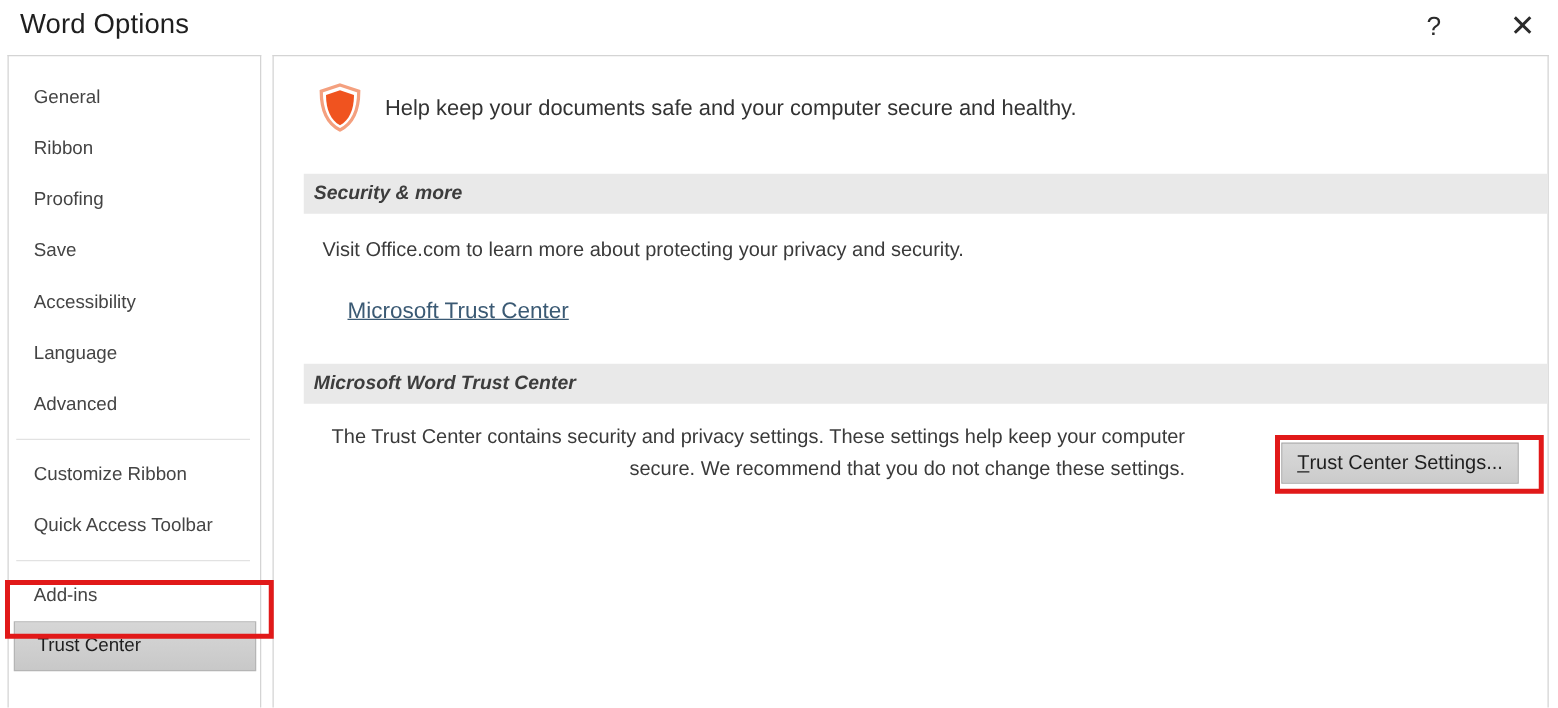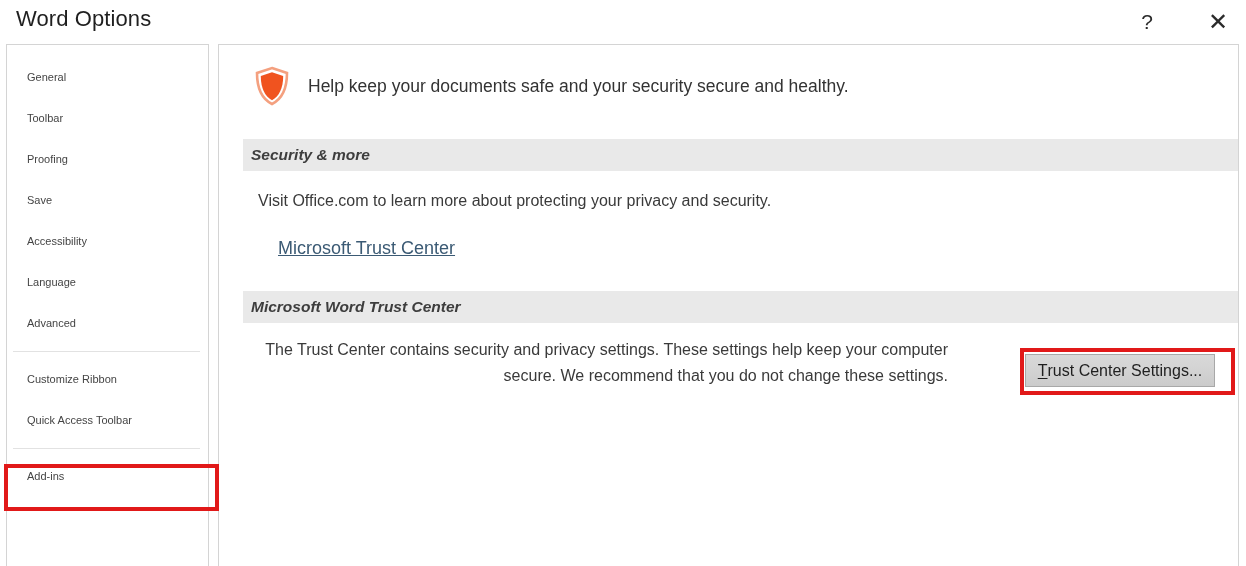--- a/index.html
+++ b/index.html
@@ -82,21 +82,21 @@
 
   
   .nav-list {
     position: relative;
     padding-top: 12px;
   }
   .nav-item {
     height: 41px;
     line-height: 41px;
     padding-left: 18px;
-    font-size: 11px;
+    font-size: 15px;
     color: #444444;
     white-space: nowrap;
     box-sizing: border-box;
     margin: 0 2px;
   }
   .nav-item.selected {
     background: linear-gradient(to bottom, #d6d6d6 0%, #cfcfcf 55%, #c8c8c8 100%);
     border: 1px solid #b5b5b5;
     color: #1f1f1f;
     margin: 0 3px 0 4px;
@@ -233,48 +233,49 @@
   </button>
   <button class="win-btn close">
     <span class="x-glyph">✕</span>
   </button>
 </div>
 
 <div class="sidebar">
   <div class="nav-list">
 
     <div class="nav-item">General</div>
-    <div class="nav-item">Toolbar</div>
+    <div class="nav-item">Ribbon</div>
     <div class="nav-item">Proofing</div>
     <div class="nav-item">Save</div>
     <div class="nav-item">Accessibility</div>
     <div class="nav-item">Language</div>
     <div class="nav-item">Advanced</div>
 
     <div class="nav-sep"></div>
 
     <div class="nav-item">Customize Ribbon</div>
     <div class="nav-item">Quick Access Toolbar</div>
 
     <div class="nav-sep"></div>
 
     <div class="nav-item">Add-ins</div>
+    <div class="nav-item selected">Trust Center</div>
   </div>
 </div>
 
 <div class="content-panel">
 
   <div class="header-row">
     <div class="shield-wrap">
       <svg width="36" height="40" viewBox="0 0 36 40" aria-hidden="true">
         <path d="M18 2 L33 7 C33 22 28 33 18 38 C8 33 3 22 3 7 Z" fill="none" stroke="#F4A07F" stroke-width="2.6"></path>
         <path d="M18 6.2 L29.2 9.9 C29.2 21.6 25.3 30.2 18 34.2 C10.7 30.2 6.8 21.6 6.8 9.9 Z" fill="#F0531F"></path>
       </svg>
     </div>
-    <div class="header-text">Help keep your documents safe and your security secure and healthy.</div>
+    <div class="header-text">Help keep your documents safe and your computer secure and healthy.</div>
   </div>
 
   <div class="section-bar sec1">
     <span class="section-title">Security &amp; more</span>
   </div>
   <div class="body-text t1">Visit Office.com to learn more about protecting your privacy and security.</div>
   <a class="tc-link" href="#">Microsoft Trust Center</a>
 
   <div class="section-bar sec2">
     <span class="section-title">Microsoft Word Trust Center</span>

